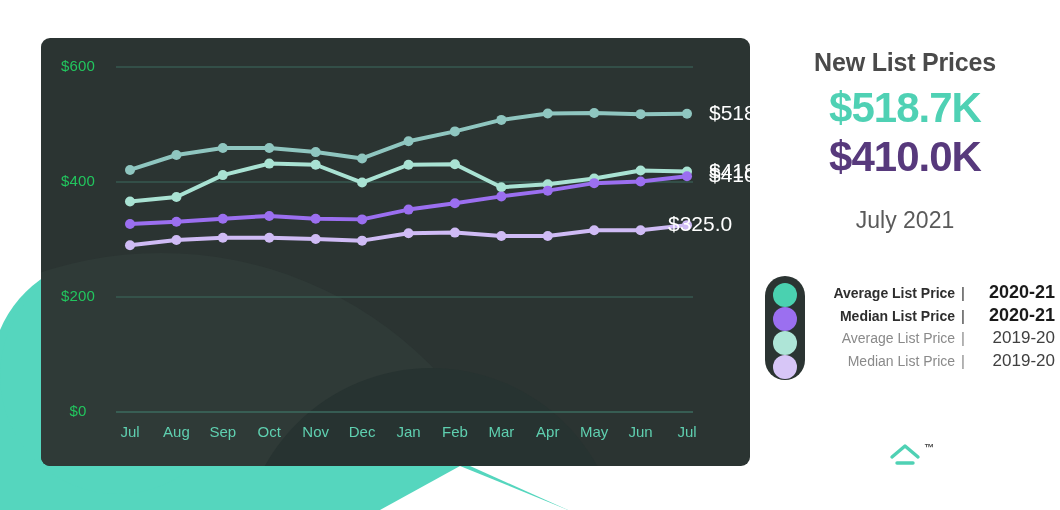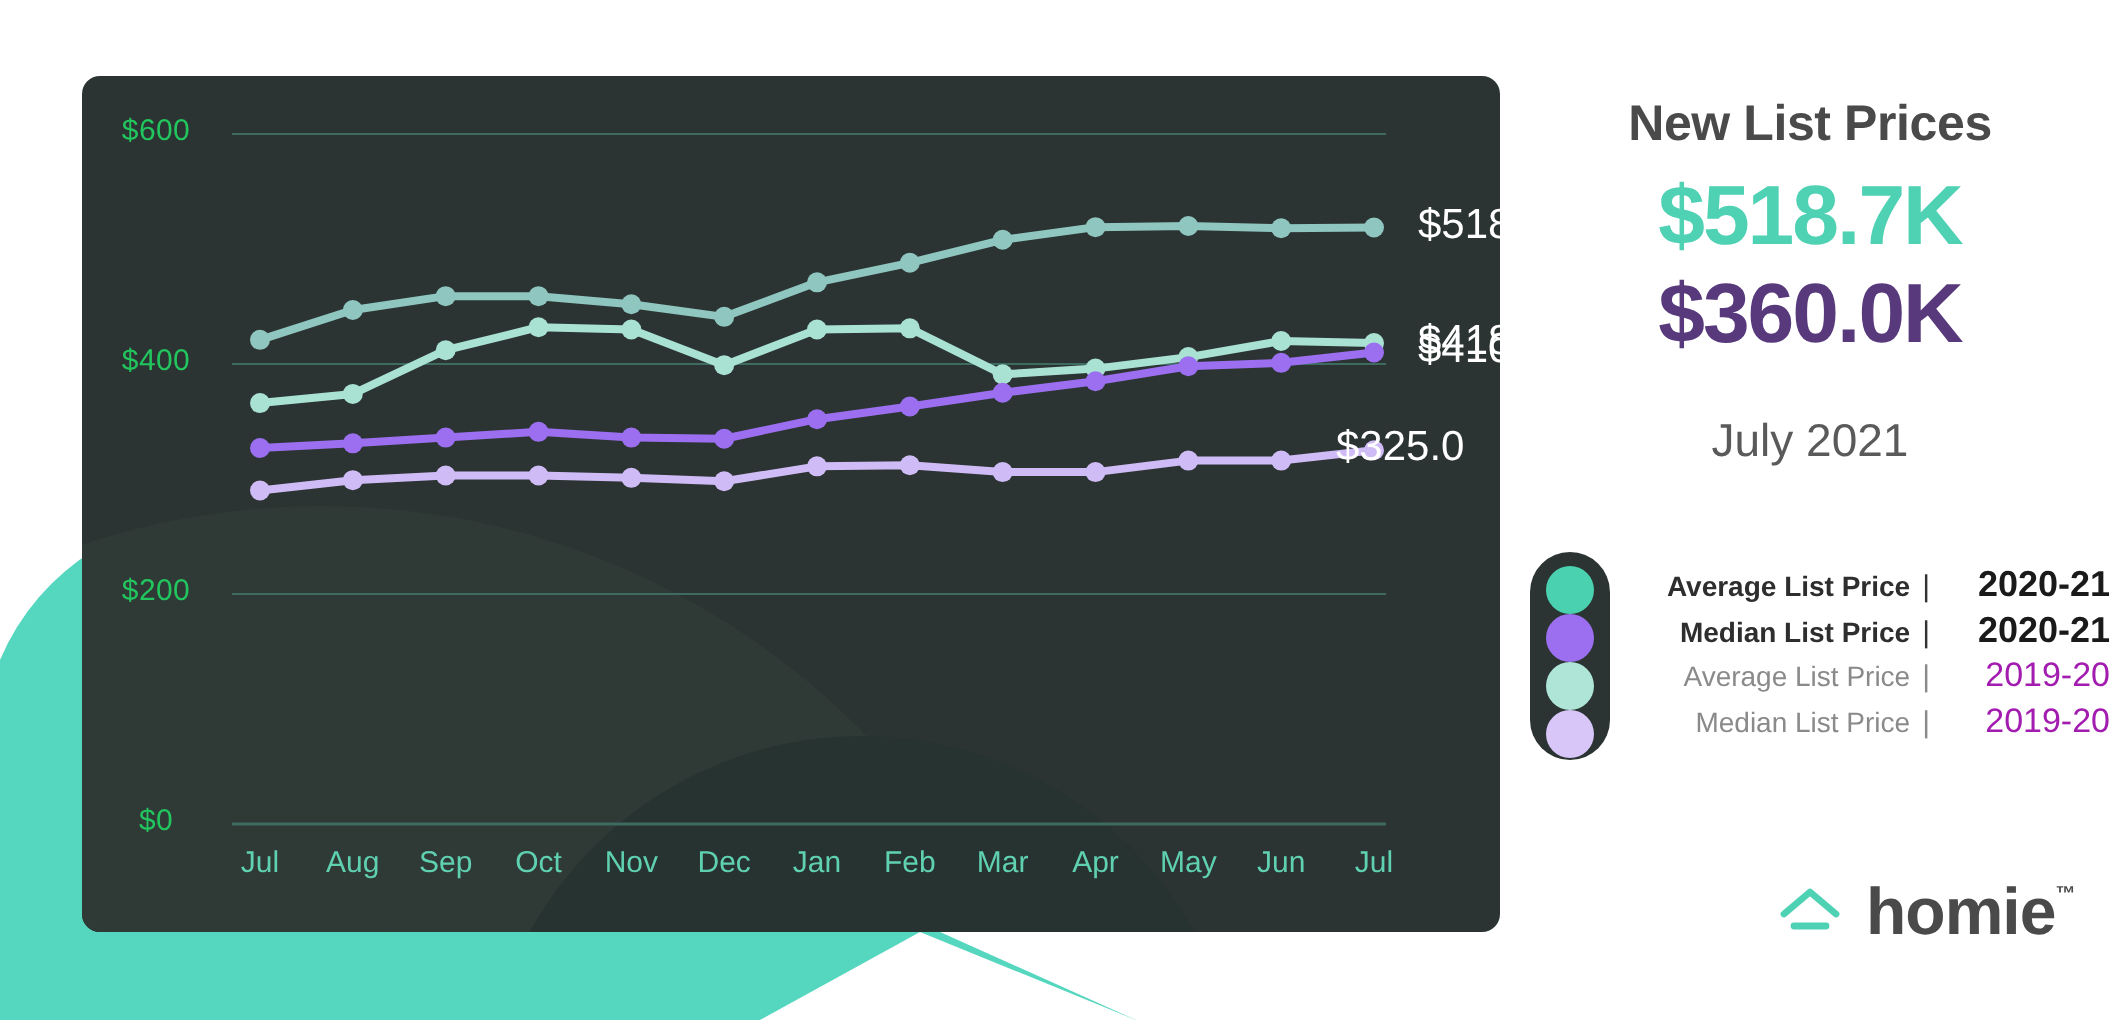--- a/index.html
+++ b/index.html
@@ -60,21 +60,21 @@
     background:#2b3432;border-radius:20px;
   }
   .legend-dot{position:absolute;left:13px;width:24px;height:24px;border-radius:50%;}
   .legend-row{position:absolute;left:45px;width:250px;height:22px;display:flex;align-items:baseline;}
   .lg-name{flex:1;text-align:right;white-space:nowrap;}
   .lg-bar{padding:0 6px;color:#333;font-size:15px;}
   .lg-year{width:84px;text-align:right;white-space:nowrap;color:#1a1a1a;}
   .lg-strong .lg-name{font-size:14px;font-weight:bold;color:#2e2e2e;}
   .lg-strong .lg-year{font-size:18px;font-weight:bold;}
   .lg-soft .lg-name{font-size:14px;color:#8a8a8a;}
-  .lg-soft .lg-year{font-size:17px;color:#a21caf;}
+  .lg-soft .lg-year{font-size:17px;color:#404040;}
   .lg-soft .lg-bar{color:#8a8a8a;}
 
   
   .logo{position:absolute;left:128px;top:434px;width:170px;height:44px;display:flex;align-items:center;}
   .logo-word{font-size:33px;font-weight:bold;color:#4a4a4a;letter-spacing:-.5px;margin-left:9px;}
   .logo-tm{font-size:10px;color:#4a4a4a;align-self:flex-start;margin-top:8px;font-weight:bold;}
 </style>
 </head>
 <body>
 
@@ -196,21 +196,21 @@
   <div id="endlabels">
       <div class="endlabel" style="left: 709px; top: 100.748px;">$518.7</div>
       <div class="endlabel" style="left: 709px; top: 158.535px;">$418.2</div>
       <div class="endlabel" style="left: 709px; top: 163.25px;">$410.0</div>
       <div class="endlabel" style="left: 668px; top: 212.125px;">$325.0</div>
     </div>
 
   <div class="right">
     <div class="kicker">New List Prices</div>
     <div class="big-teal">$518.7K</div>
-    <div class="big-purple">$360.0K</div>
+    <div class="big-purple">$410.0K</div>
     <div class="period">July 2021</div>
 
     <div class="legend">
       <div class="legend-capsule"></div>
       <div id="legend-dots">
           <div class="legend-dot" style="top: 11px; background: rgb(74, 209, 176);"></div>
           <div class="legend-dot" style="top: 35px; background: rgb(155, 111, 240);"></div>
           <div class="legend-dot" style="top: 59px; background: rgb(174, 229, 215);"></div>
           <div class="legend-dot" style="top: 83px; background: rgb(215, 198, 247);"></div>
         </div>
@@ -236,18 +236,17 @@
             <span class="lg-year">2019-20</span>
           </div>
         </div>
     </div>
 
     <div class="logo">
       <svg width="36" height="30" viewBox="0 0 36 30">
         <path d="M4,16 L17,5 L30,16" fill="none" stroke="#4fd1b4" stroke-width="3.4" stroke-linecap="round" stroke-linejoin="round"></path>
         <line x1="9" y1="22" x2="25" y2="22" stroke="#4fd1b4" stroke-width="3.4" stroke-linecap="round"></line>
       </svg>
-      <span class="logo-word">homie</span>
       <span class="logo-tm">™</span>
     </div>
   </div>
 
 </div>
 
 </body></html>

